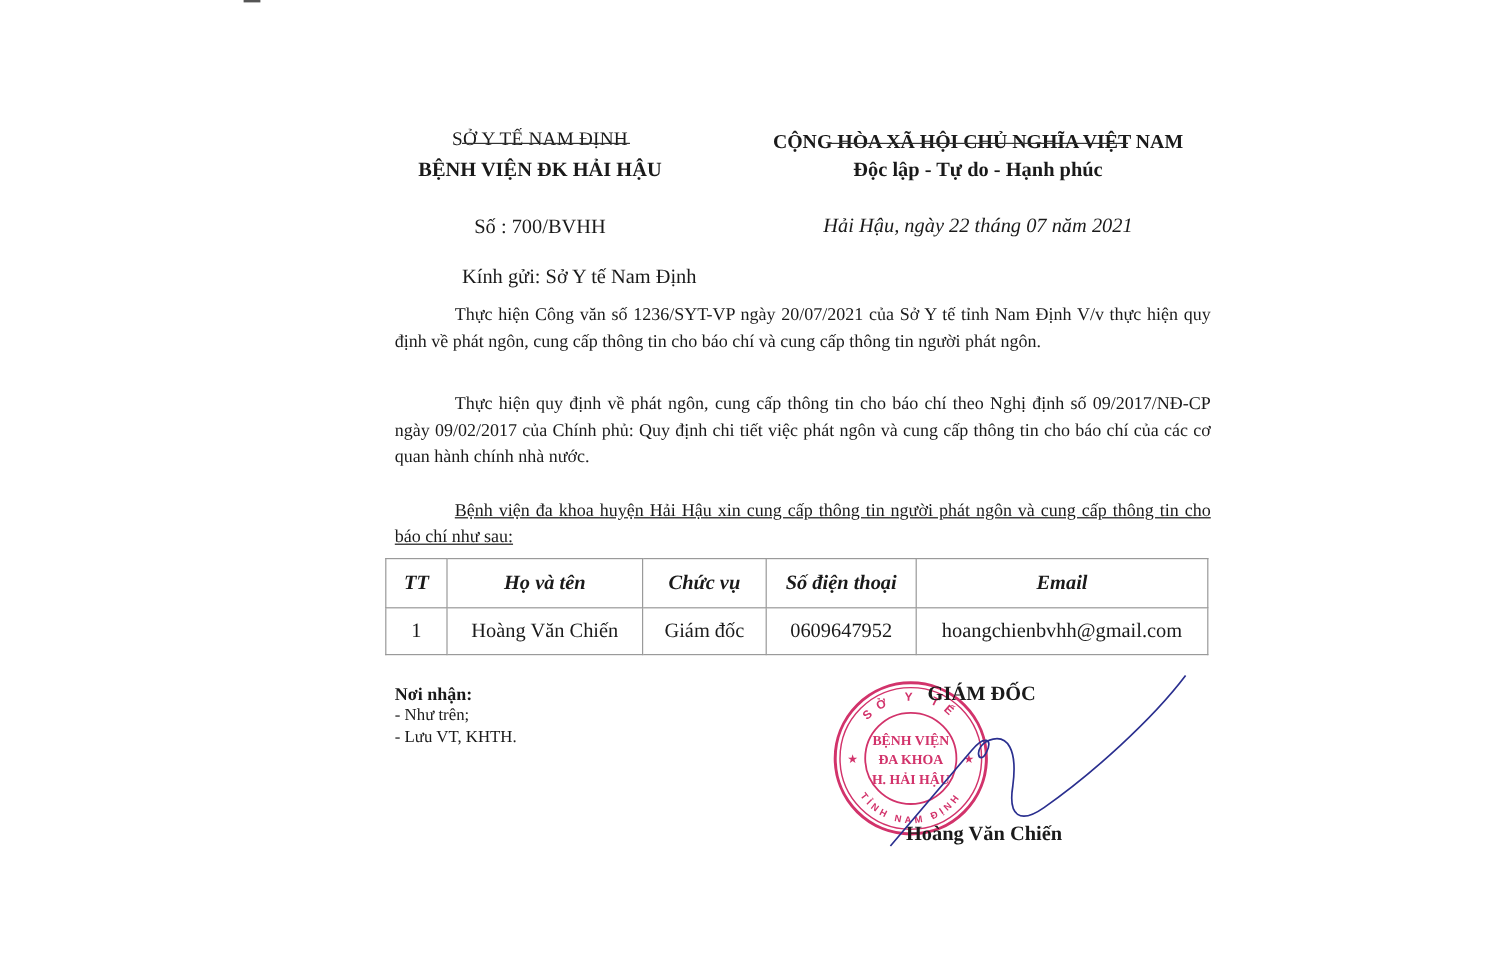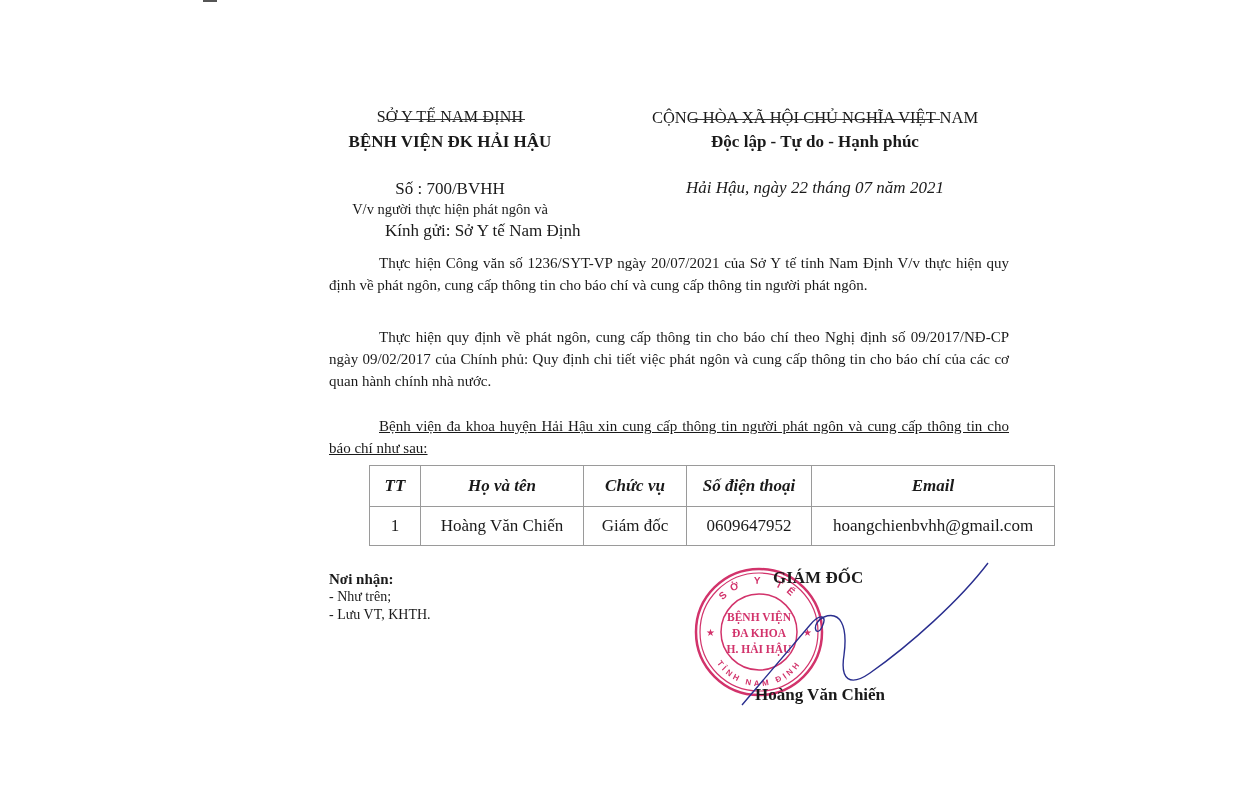--- a/index.html
+++ b/index.html
@@ -6,48 +6,47 @@
   body { width:1248px; height:806px; position:relative; overflow:hidden;
          font-family:"Liberation Serif", "DejaVu Serif", serif; color:#1a1a1a; }
   .abs { position:absolute; }
   .top-mark { left:203px; top:0; width:14px; height:2px; background:#555; }
   .c { text-align:center;margin-top:36px; }
   .hdr-left1 { left:320px; top:72px; width:260px; font-size:16px; letter-spacing:0.2px; }
   .hdr-left2 { left:320px; top:96px; width:260px; font-size:17px; font-weight:bold; }
   .u-left { left:385px; top:119px; width:140px; height:1px; background:#333; }
   .so { left:320px; top:143px; width:260px; font-size:17px; }
   .vv { left:320px; top:163px; width:260px; font-size:14.5px; line-height:20px; }
-  .hdr-right1 { left:610px; top:72px; width:410px; font-size:16.5px; font-weight:normal;text-align:center; }
+  .hdr-right1 { left:610px; top:72px; width:410px; font-size:16.5px; font-weight:bold;text-align:center; }
   .hdr-right2 { left:610px; top:96px; width:410px; font-size:17px; font-weight:bold; }
   .u-right { left:690px; top:119px; width:250px; height:1px; background:#333; }
   .date { left:610px; top:142px; width:410px; font-size:17px; font-style:italic; }
   .kg { left:385px; top:221px; font-size:17px; }
   .para { left:329px; width:680px; font-size:15px; line-height:22px; text-align:justify; text-indent:50px; }
   .p1 { top:252px; } .p2 { top:326px; } .p3 { top:415px;text-decoration:underline; }
-  table.t { position:absolute; left:321px; top:465px; border-collapse:collapse; font-size:17px;margin-left:48px; }
+  table.t { position:absolute; left:321px; top:465px; border-collapse:collapse; font-size:17px; }
   table.t th, table.t td { border:1px solid #9a9a9a; padding:0 6px; height:38px; text-align:center; white-space:nowrap; }
   table.t th { font-weight:bold; font-style:italic; height:40px; }
   .recv { left:329px; top:570px; font-size:14px; line-height:18px; }
   .recv .t1 { font-weight:bold; font-size:15px; }
   .gd { left:773px; top:568px; font-size:17px; font-weight:bold; }
   .name { left:755px; top:685px; font-size:17px; font-weight:bold; }
   .stamp { left:693px; top:566px; width:132px; height:132px; }
   .sig { left:740px; top:555px; width:260px; height:160px; }
 </style>
 </head>
 <body>
 
 <div class="abs top-mark"></div>
 
 <div class="abs c hdr-left1">SỞ Y TẾ NAM ĐỊNH</div>
 <div class="abs c hdr-left2">BỆNH VIỆN ĐK HẢI HẬU</div>
 <div class="abs u-left"></div>
 <div class="abs c so">Số : 700/BVHH</div>
 <div class="abs c vv">
-  <div>V/v người thực hiện phát ngôn và</div>
 </div>
 
 <div class="abs c hdr-right1">CỘNG HÒA XÃ HỘI CHỦ NGHĨA VIỆT NAM</div>
 <div class="abs c hdr-right2">Độc lập - Tự do - Hạnh phúc</div>
 <div class="abs u-right"></div>
 <div class="abs c date">Hải Hậu, ngày 22 tháng 07 năm 2021</div>
 
 <div class="abs kg">Kính gửi: Sở Y tế Nam Định</div>
 <div class="abs para p1">Thực hiện Công văn số 1236/SYT-VP ngày 20/07/2021 của Sở Y tế tỉnh Nam Định V/v thực hiện quy định về phát ngôn, cung cấp thông tin cho báo chí và cung cấp thông tin người phát ngôn.</div>
 <div class="abs para p2">Thực hiện quy định về phát ngôn, cung cấp thông tin cho báo chí theo Nghị định số 09/2017/NĐ-CP ngày 09/02/2017 của Chính phủ: Quy định chi tiết việc phát ngôn và cung cấp thông tin cho báo chí của các cơ quan hành chính nhà nước.</div>

